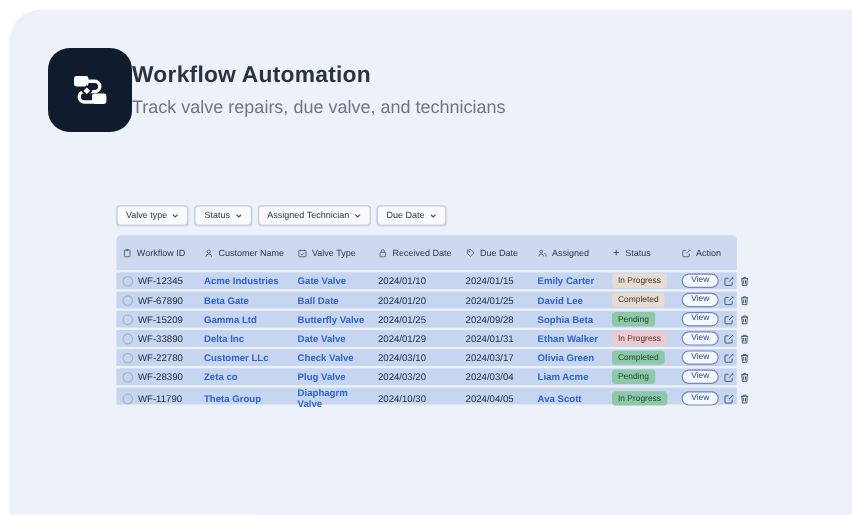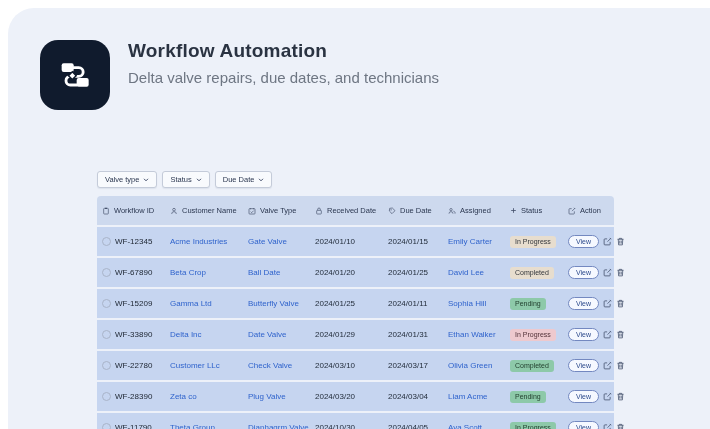--- a/index.html
+++ b/index.html
@@ -13,21 +13,21 @@
   .panel {
     position: absolute;
     left: 8px; top: 8px; right: 0; bottom: 0;
     background: #edf1f9;
     border-top-left-radius: 26px;
   }
   
   .app-header {
     position: absolute;
     left: 40px; top: 40px;
-    display: flex; gap: 18px;
+    display: flex; align-items: center; gap: 0;
   }
   .app-icon {
     width: 70px; height: 70px;
     background: #101b2d;
     border-radius: 18px;
     display: flex; align-items: center; justify-content: center;
     flex: 0 0 auto;
   }
   .app-titles { display: flex; flex-direction: column; gap: 7px; }
   .app-title { font-size: 19px; font-weight: 700; color: #2a3342; letter-spacing: .2px; }
@@ -67,38 +67,38 @@
   .thead {
     height: 29px;
     background: #cdd9ee;
     border-radius: 4px 4px 0 0;
     font-size: 7.5px;
     color: #2b3750;
   }
   .th { display: flex; align-items: center; gap: 4px; padding-left: 5px; }
   .th svg { flex: 0 0 auto; }
   .row {
-    height: 29px;
+    height: 14px;
     background: #c6d5f0;
     margin-top: 2px;
     font-size: 8px;
     color: #1e2836;
   }
   .cell { padding-left: 5px; display: flex; align-items: center; }
   .id-cell { gap: 4px; }
   .radio {
     width: 7px; height: 7px;
     border: 1px solid #a9b4c9;
     border-radius: 50%;
     background: transparent;
     flex: 0 0 auto;
     cursor: pointer;
   }
   .wf-id { color: #1c2430; }
-  .link { color: #2f63cc; text-decoration: none; cursor: pointer; }
+  .link { color: #2f63cc; text-decoration: none; cursor: pointer; font-weight: bold; }
   .badge {
     font-size: 7px;
     padding: 2.5px 5px;
     border-radius: 3px;
     white-space: nowrap;
   }
   .badge-tan   { background: #e7ddce; color: #33363b; }
   .badge-green { background: #8dc9a9; color: #23402f; }
   .badge-pink  { background: #eec9ce; color: #53333a; }
   .action-cell { gap: 4px; }
@@ -125,38 +125,44 @@
     <svg width="40" height="40" viewBox="0 0 24 24">
       <rect x="4" y="5" width="7.2" height="5.2" rx="1.2" fill="#ffffff"></rect>
       <path d="M11 7.6 H14.3 a2.6 2.6 0 0 1 0 5.2 H11.5" fill="none" stroke="#ffffff" stroke-width="1.7" stroke-linecap="round"></path>
       <path d="M11.5 12.8 H9.2 a2.6 2.6 0 0 0 0 5.2 H13.2" fill="none" stroke="#ffffff" stroke-width="1.7" stroke-linecap="round"></path>
       <path d="M10.4 10.1 L12.7 12.4 L10.4 14.7 L8.1 12.4 Z" fill="#ffffff" stroke="#101b2d" stroke-width="0.9"></path>
       <rect x="13" y="13.8" width="7.2" height="5.2" rx="1.2" fill="#ffffff"></rect>
     </svg>
   </div>
   <div class="app-titles">
     <div class="app-title">Workflow Automation</div>
-    <div class="app-subtitle">Delta valve repairs, due dates, and technicians</div>
+    <div class="app-subtitle">Track valve repairs, due valve, and technicians</div>
   </div>
 </div>
 
 <div class="filters">
   <button class="filter-btn">
     <span>Valve type</span>
     <svg class="chev" width="6" height="4" viewBox="0 0 6 4">
         <path d="M1 .8 L3 2.8 L5 .8" stroke="#44506b" fill="none" stroke-width="1"></path>
       </svg>
   </button>
   <button class="filter-btn">
     <span>Status</span>
     <svg class="chev" width="6" height="4" viewBox="0 0 6 4">
         <path d="M1 .8 L3 2.8 L5 .8" stroke="#44506b" fill="none" stroke-width="1"></path>
       </svg>
   </button>
   <button class="filter-btn">
+    <span>Assigned Technician</span>
+    <svg class="chev" width="6" height="4" viewBox="0 0 6 4">
+        <path d="M1 .8 L3 2.8 L5 .8" stroke="#44506b" fill="none" stroke-width="1"></path>
+      </svg>
+  </button>
+  <button class="filter-btn">
     <span>Due Date</span>
     <svg class="chev" width="6" height="4" viewBox="0 0 6 4">
         <path d="M1 .8 L3 2.8 L5 .8" stroke="#44506b" fill="none" stroke-width="1"></path>
       </svg>
   </button>
 </div>
 
 <div class="table">
   <div class="thead grid-cols">
     <div class="th">
@@ -254,21 +260,21 @@
         </span>
     </div>
   </div>
 
   <div class="row grid-cols">
     <div class="cell id-cell">
         <span class="radio"></span>
         <span class="wf-id">WF-67890</span>
       </div>
     <div class="cell">
-        <a class="link">Beta Crop</a>
+        <a class="link">Beta Gate</a>
       </div>
     <div class="cell">
         <a class="link">Ball Date</a>
       </div>
     <div class="cell">
         <span>2024/01/20</span>
       </div>
     <div class="cell">
         <span>2024/01/25</span>
       </div>
@@ -302,24 +308,24 @@
     <div class="cell">
         <a class="link">Gamma Ltd</a>
       </div>
     <div class="cell">
         <a class="link">Butterfly Valve</a>
       </div>
     <div class="cell">
         <span>2024/01/25</span>
       </div>
     <div class="cell">
-        <span>2024/01/11</span>
-      </div>
-    <div class="cell">
-        <a class="link">Sophia Hill</a>
+        <span>2024/09/28</span>
+      </div>
+    <div class="cell">
+        <a class="link">Sophia Beta</a>
       </div>
     <div class="cell">
         <span class="badge badge-green">Pending</span>
       </div>
     <div class="cell action-cell">
       <button class="view-btn">View</button>
       <span class="act-icon">
           <svg width="9" height="9" viewBox="0 0 12 12">
             <path d="M9.5 6.5 v3 a1 1 0 0 1 -1 1 h-6 a1 1 0 0 1 -1 -1 v-6 a1 1 0 0 1 1 -1 h3" fill="none" stroke="#3c4a66"></path>
             <path d="M6 6.2 L10.3 1.9 M9 1.2 l1.8 1.8" fill="none" stroke="#3c4a66"></path>

